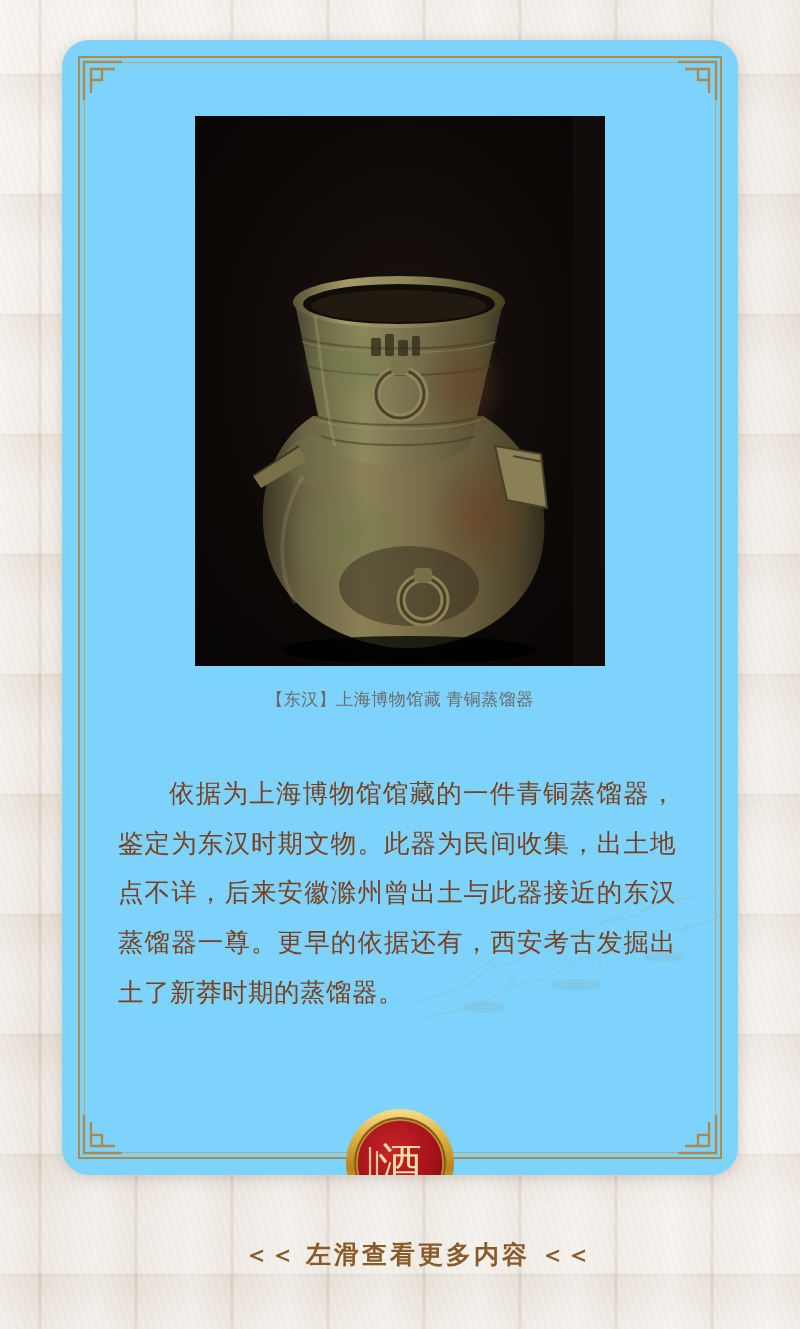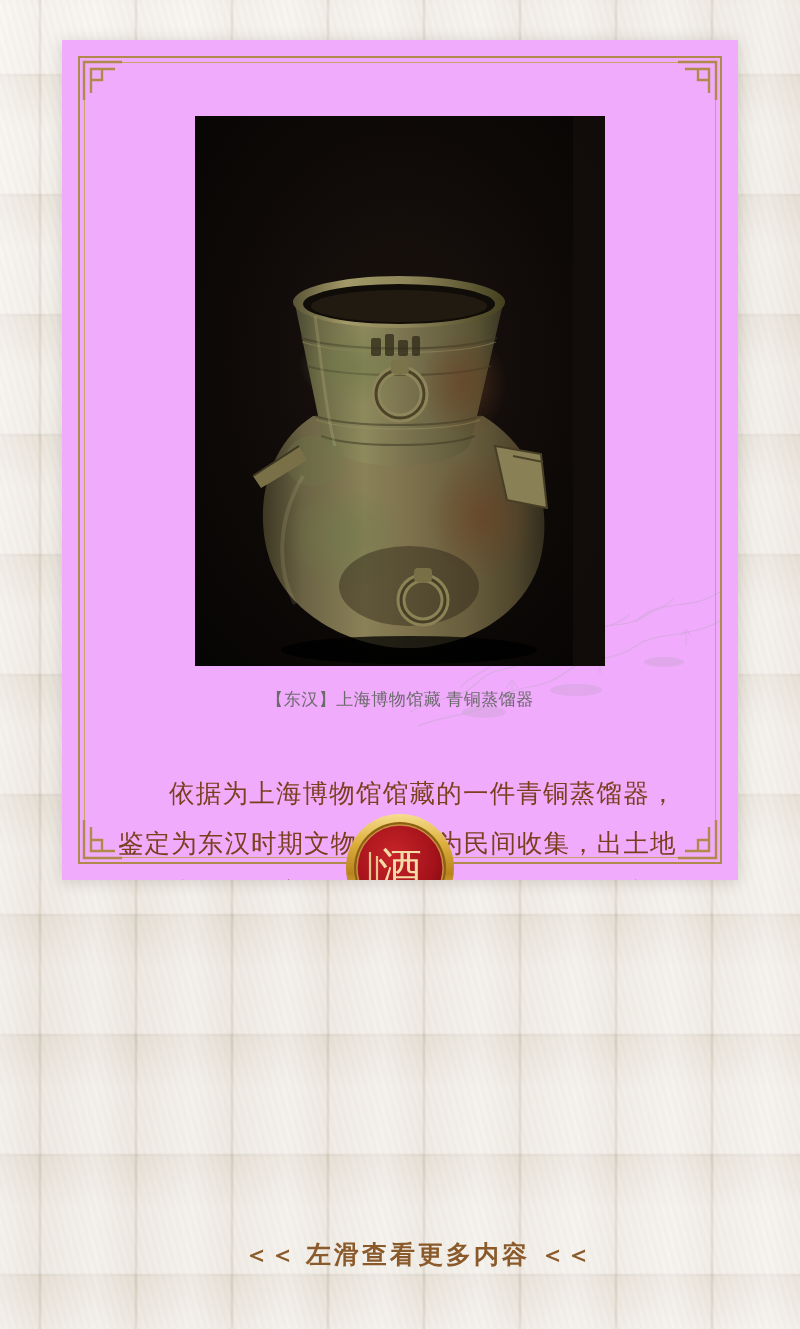--- a/index.html
+++ b/index.html
@@ -45,24 +45,25 @@
         rgba(180,168,150,0.07) 3px,
         rgba(255,255,255,0.0) 7px);
   }
 
   
   #card {
     position: absolute;
     left: 62px;
     top: 40px;
     width: 676px;
-    height: 840px;
-    background: #f0abfc;
+    height: 1135px;
+    background: #7dd3fc;
     box-shadow: 0 2px 14px rgba(90,80,65,0.22);
     overflow: hidden;
+    border-radius: 27px;
   }
   
   #card-watermark {
     position: absolute;
     right: 8px;
     bottom: 128px;
     width: 330px;
     height: 190px;
     opacity: 0.30;
     pointer-events: none;

